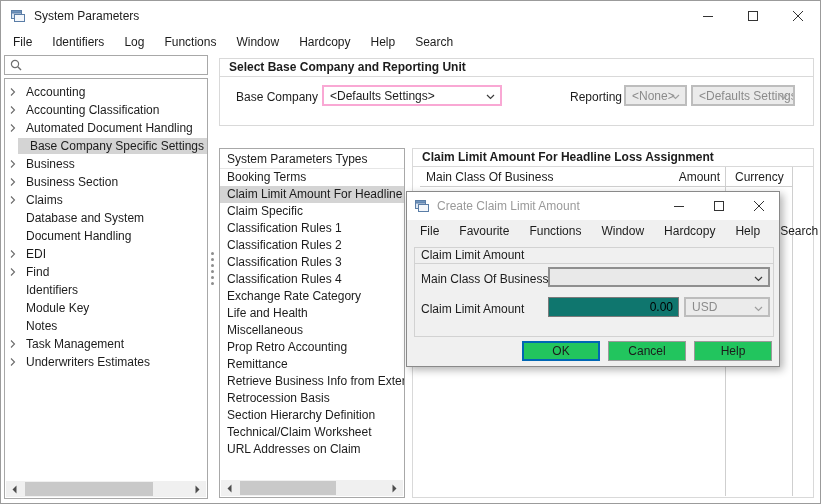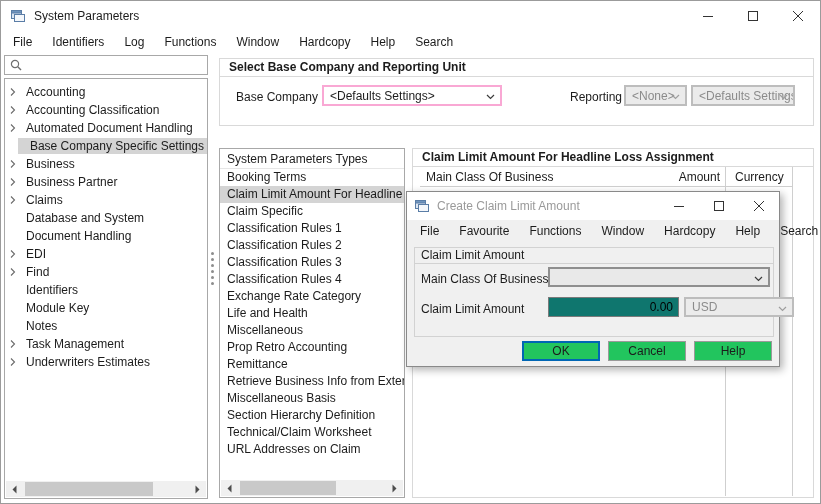--- a/index.html
+++ b/index.html
@@ -181,21 +181,21 @@
           </span>
           <span class="tree-label">Business</span>
         </div>
 
         <div class="tree-item">
           <span class="tree-arrow">
             <svg width="6" height="10" viewBox="0 0 6 10">
               <polyline points="1,1.5 4.5,5 1,8.5" fill="none" stroke="#6b6b6b" stroke-width="1.1"></polyline>
             </svg>
           </span>
-          <span class="tree-label">Business Partner</span>
+          <span class="tree-label">Business Section</span>
         </div>
 
         <div class="tree-item">
           <span class="tree-arrow">
             <svg width="6" height="10" viewBox="0 0 6 10">
               <polyline points="1,1.5 4.5,5 1,8.5" fill="none" stroke="#6b6b6b" stroke-width="1.1"></polyline>
             </svg>
           </span>
           <span class="tree-label">Claims</span>
         </div>
@@ -341,21 +341,21 @@
         <div class="type-item">Classification Rules 1</div>
         <div class="type-item">Classification Rules 2</div>
         <div class="type-item">Classification Rules 3</div>
         <div class="type-item">Classification Rules 4</div>
         <div class="type-item">Exchange Rate Category</div>
         <div class="type-item">Life and Health</div>
         <div class="type-item">Miscellaneous</div>
         <div class="type-item">Prop Retro Accounting</div>
         <div class="type-item">Remittance</div>
         <div class="type-item">Retrieve Business Info from External</div>
-        <div class="type-item">Miscellaneous Basis</div>
+        <div class="type-item">Retrocession Basis</div>
         <div class="type-item">Section Hierarchy Definition</div>
         <div class="type-item">Technical/Claim Worksheet</div>
         <div class="type-item">URL Addresses on Claim</div>
       </div>
     <div class="hscroll">
       <div class="hs-arrow">
           <svg width="7" height="9" viewBox="0 0 7 9">
             <polygon points="5.5,0.5 1.5,4.5 5.5,8.5" fill="#4d4d4d"></polygon>
           </svg>
         </div>
@@ -423,21 +423,21 @@
       <div class="dlg-group-title">Claim Limit Amount</div>
       <span class="field-label" style="left:6px;top:24px;">Main Class Of Business</span>
       <div class="combo gray" style="left:133px;top:19px;width:222px;height:20px;">
         <span></span>
         <span class="chev"><svg width="9" height="6" viewBox="0 0 9 6">
               <polyline points="1,1 4.5,4.5 8,1" fill="none" stroke="#3c3c3c" stroke-width="1.2"></polyline>
             </svg></span>
       </div>
       <span class="field-label" style="left:6px;top:54px;">Claim Limit Amount</span>
       <input class="amount-input" style="left: 133px; top: 49px; width: 131px;" value="0.00">
-      <div class="combo disabled" style="left:269px;top:49px;width:110px;height:20px;">
+      <div class="combo disabled" style="left:269px;top:49px;width:86px;height:20px;">
         <span>USD</span>
         <span class="chev"><svg width="9" height="6" viewBox="0 0 9 6">
               <polyline points="1,1 4.5,4.5 8,1" fill="none" stroke="#3c3c3c" stroke-width="1.2"></polyline>
             </svg></span>
       </div>
     </div>
     <div class="dlg-buttons">
       <div class="btn default">OK</div>
       <div class="btn">Cancel</div>
       <div class="btn">Help</div>

